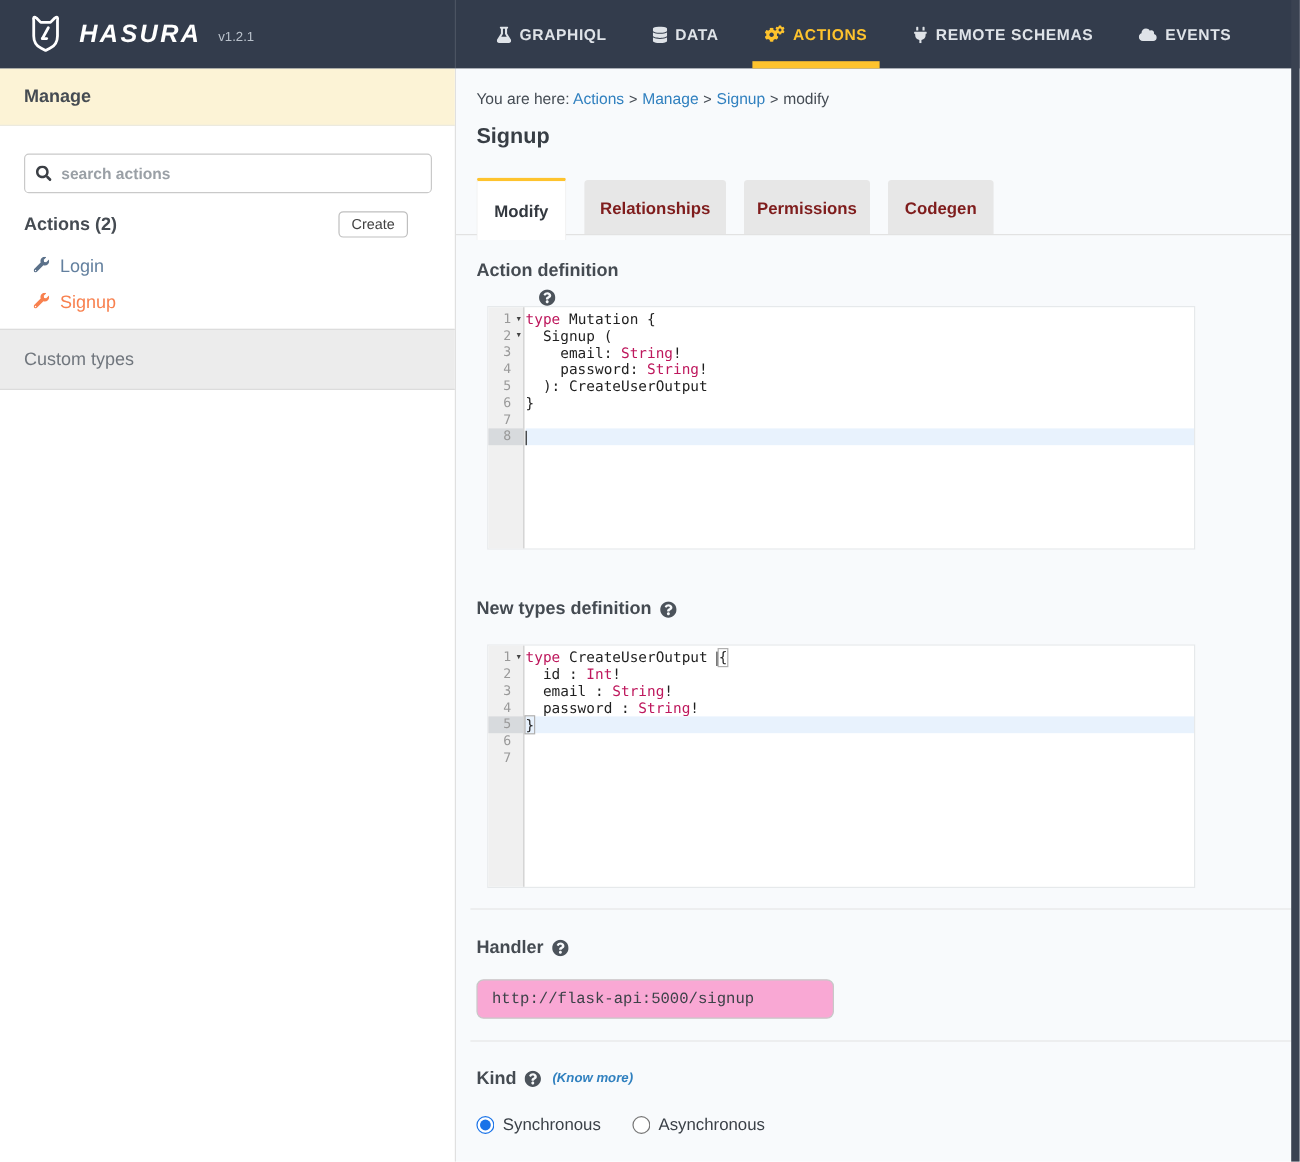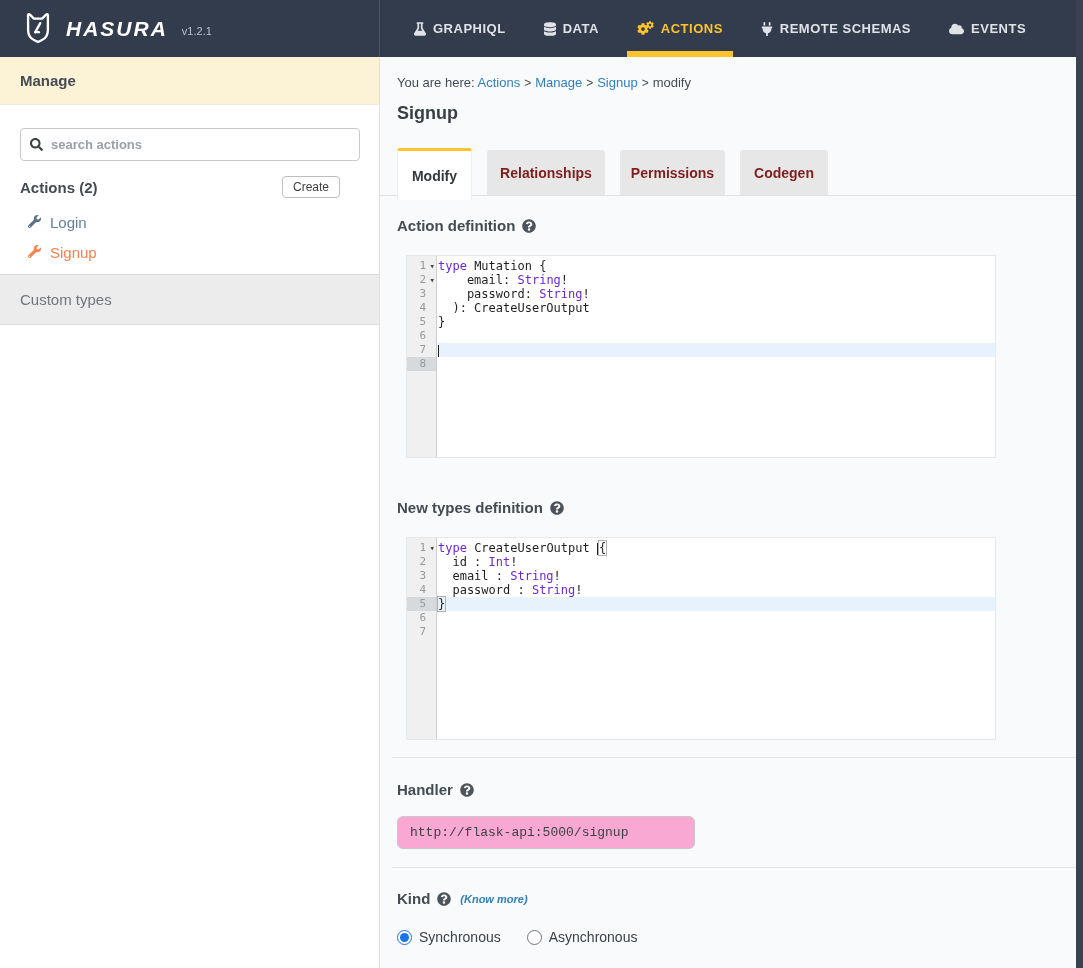--- a/index.html
+++ b/index.html
@@ -81,37 +81,37 @@
     cursor:text; }
   .ed-gutter { position:absolute; left:0; top:0; bottom:0; width:30px; background:#f0f0f0;
     border-right:1px solid #cfcfcf; padding-top:3px; }
   .gut-cell { position:relative; height:14px; line-height:14px; color:#999999;
     text-align:right; padding-right:10px; font-size:11px; }
   .gut-cell .fold { position:absolute; right:1px; top:0; font-size:9px; color:#444; }
   .gut-cell.active { background:#d7dadd; }
   .ed-lines { position:absolute; left:31px; right:0; top:0; padding-top:3px; }
   .code-line { height:14px; line-height:14px; white-space:pre; color:#1f1f1f; }
   .code-line.active { background:#e8f2fd; }
-  .seg-kw { color:#6d28d9;text-align:right; }
+  .seg-kw { color:#be185d;text-align:right; }
   .cursor-caret { display:inline-block; width:1px; height:12px; background:#222;
     vertical-align:text-bottom; margin-right:1px; }
   .seg-bracket { border:1px solid #b0b0b0; margin:-1px; }
 
   .divider { position:absolute; left:12px; width:684px; border-bottom:1px solid #e6e6e6; }
   .d1 { top:700px; } .d2 { top:810px; }
 
   .handler-input { position:absolute; left:17px; top:759px; width:298px; height:33px;
     border:1px solid #c8c8c8; border-radius:6px; background:#f9a8d4; padding:0 12px;
     font-size:13px; color:#3c4248; font-family:Liberation Mono, monospace; outline:none; }
 
   .radios { position:absolute; left:17px; top:872px; display:flex; align-items:center; gap:26px; }
   .radio-opt { display:flex; align-items:flex-end; gap:7px; font-size:14px; color:#3b4148; cursor:pointer; }
   .radio-opt input { width:15px; height:15px; accent-color:#1a73e8; cursor:pointer; }
 
-  .hd-ad { top:160px; } .ed-1 { top:198px; }
+  .hd-ad { top:160px;flex-direction:column; } .ed-1 { top:198px; }
   .hd-nt { top:442px; } .ed-2 { top:480px; }
   .hd-handler { top:724px; } .hd-kind { top:833px; }
 </style>
 </head>
 <body>
 
 <div class="header">
   <div class="brand">
     <svg width="36" height="36" viewBox="0 0 40 40" fill="none">
       <path d="M9 7 Q8 2 11.5 4.5 L15.5 8.5 H24.5 L28.5 4.5 Q32 2 31 7 L31 21 Q31 29 24 32.5 L20 34.5 L16 32.5 Q9 29 9 21 Z" stroke="#ffffff" stroke-width="2.6" fill="none" stroke-linejoin="round"></path>
@@ -234,20 +234,21 @@
         <div class="gut-cell">2<span class="fold">▾</span></div>
         <div class="gut-cell">3</div>
         <div class="gut-cell">4</div>
         <div class="gut-cell">5</div>
         <div class="gut-cell">6</div>
         <div class="gut-cell">7</div>
         <div class="gut-cell active">8</div>
       </div>
       <div class="ed-lines">
         <div class="code-line"><span class="seg-kw">type</span><span class="seg-p"> Mutation {</span></div>
+        <div class="code-line"><span class="seg-p">  Signup (</span></div>
         <div class="code-line"><span class="seg-p">    email: </span><span class="seg-kw">String</span><span class="seg-p">!</span></div>
         <div class="code-line"><span class="seg-p">    password: </span><span class="seg-kw">String</span><span class="seg-p">!</span></div>
         <div class="code-line"><span class="seg-p">  ): CreateUserOutput</span></div>
         <div class="code-line"><span class="seg-p">}</span></div>
         <div class="code-line"></div>
         <div class="code-line active"><span class="cursor-caret"></span></div>
       </div>
     </div>
 
   <div class="sec-head hd-nt">

